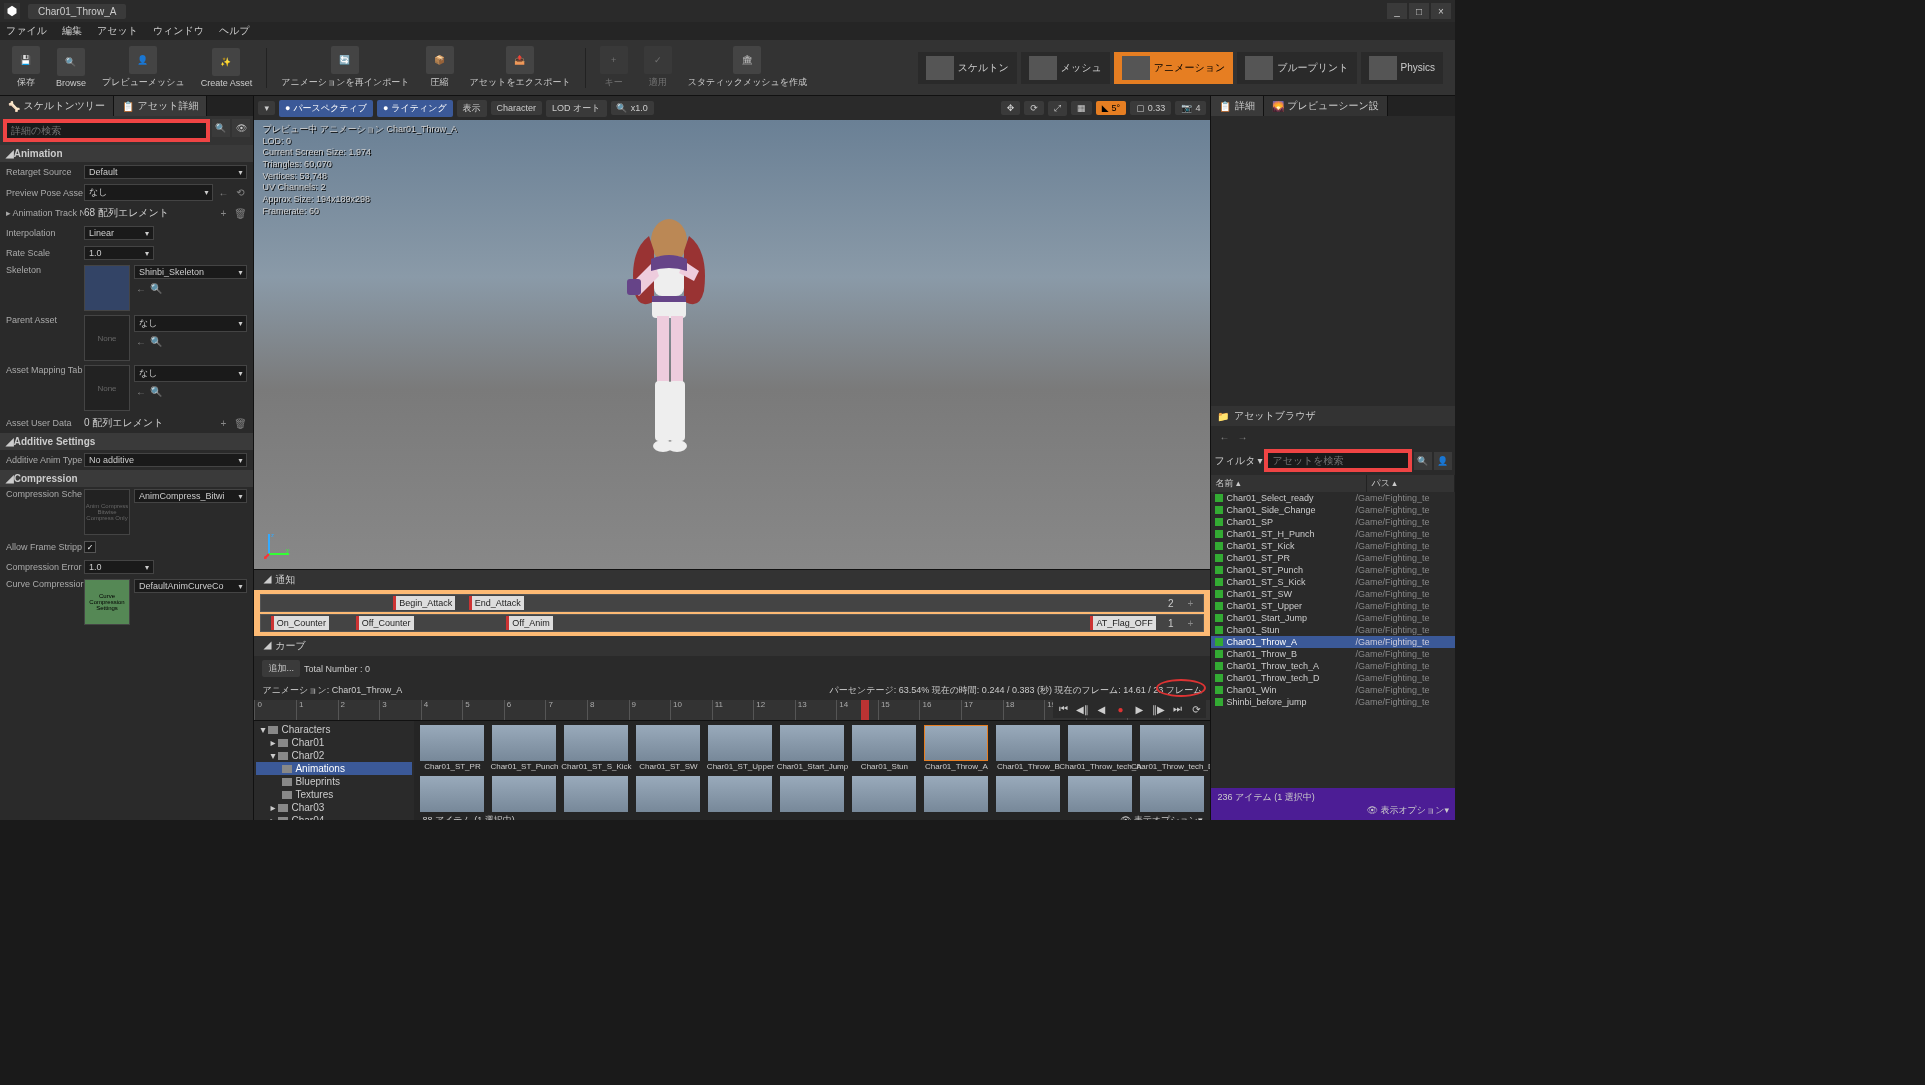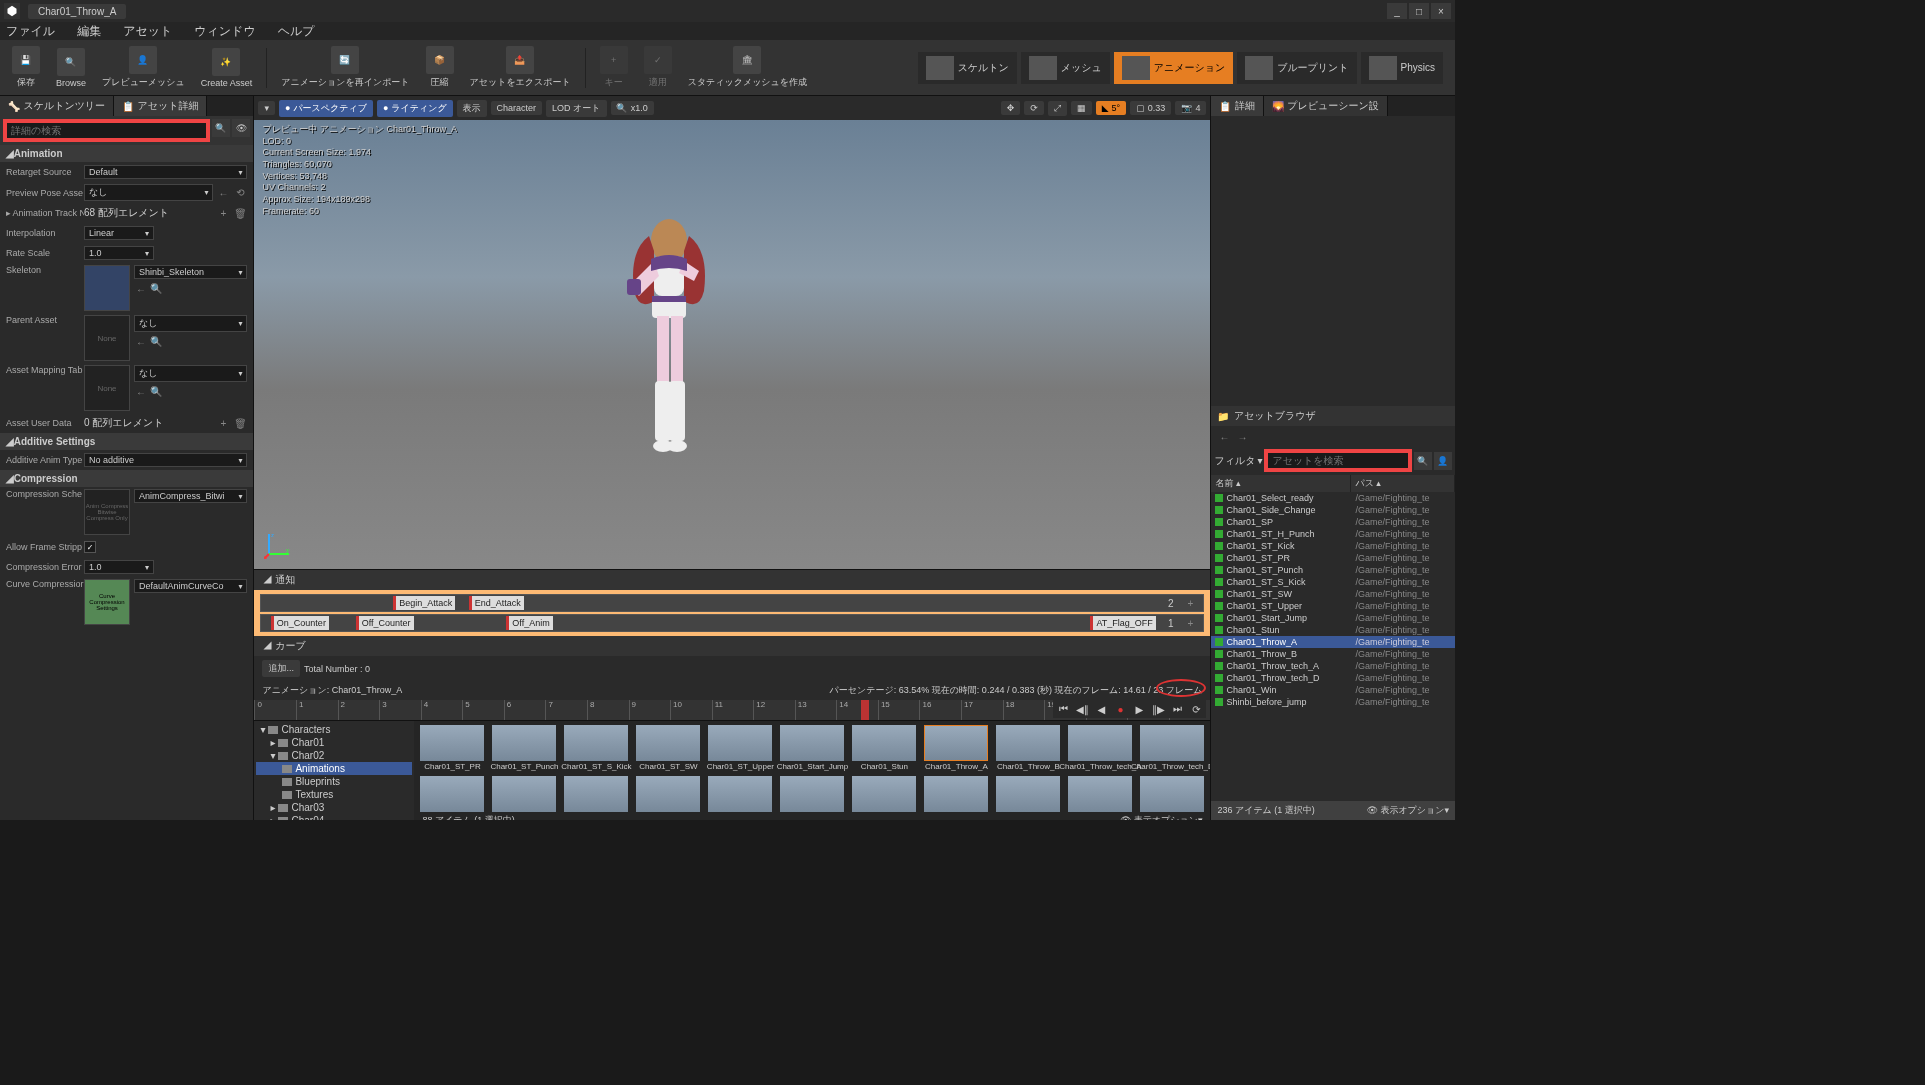--- a/index.html
+++ b/index.html
@@ -3,21 +3,21 @@
 <meta charset="utf-8">
 <style>
 * { margin: 0; padding: 0; box-sizing: border-box; font-family: "Segoe UI", Arial, sans-serif; }
 body { background: #1a1a1a; color: #ccc; font-size: 10px; overflow: hidden; width: 1455px; height: 820px; }
 .titlebar { height: 22px; background: #2a2a2a; display: flex; align-items: center; padding: 0 4px; }
 .ue-logo { width: 16px; height: 16px; background: #333; margin-right: 8px; display: flex; align-items: center; justify-content: center; }
 .ue-logo svg { width: 12px; height: 12px; }
 .tab-title { background: #3a3a3a; padding: 2px 10px; font-size: 10px; color: #ccc; border-radius: 2px; }
 .window-controls { margin-left: auto; display: flex; gap: 2px; }
 .window-btn { width: 20px; height: 16px; background: #3a3a3a; display: flex; align-items: center; justify-content: center; font-size: 10px; }
-.menubar { height: 18px; background: #252525; display: flex; align-items: center; padding: 0 6px; gap: 22px; font-size: 12px; }
+.menubar { height: 18px; background: #252525; display: flex; align-items: center; padding: 0 6px; gap: 15px; font-size: 10px; }
 .menubar span { color: #ccc; }
 .toolbar { height: 56px; background: #333; display: flex; align-items: center; padding: 0 6px; gap: 4px; border-bottom: 1px solid #111; }
 .tool-btn { display: flex; flex-direction: column; align-items: center; gap: 2px; padding: 4px 6px; font-size: 9px; color: #ccc; min-width: 40px; }
 .tool-icon { width: 28px; height: 28px; background: #444; border-radius: 2px; display: flex; align-items: center; justify-content: center; }
 .tool-sep { width: 1px; height: 40px; background: #222; margin: 0 4px; }
 .mode-tabs { margin-left: auto; display: flex; gap: 4px; padding-right: 6px; }
 .mode-tab { display: flex; align-items: center; gap: 4px; padding: 4px 8px; background: #2a2a2a; font-size: 10px; }
 .mode-tab.active { background: #e67e22; color: #000; }
 .mode-tab .thumb { width: 28px; height: 24px; background: #555; }
 .main { display: flex; height: calc(820px - 22px - 18px - 56px); }
@@ -82,21 +82,21 @@
 .filter-row { display: flex; padding: 3px; gap: 2px; align-items: center; }
 .list-header { display: flex; background: #333; font-size: 9px; }
 .list-header > div { padding: 2px 4px; border-right: 1px solid #222; }
 .asset-list { flex: 1; overflow-y: auto; font-size: 9px; }
 .asset-row { display: flex; padding: 1px 4px; }
 .asset-row.sel { background: #3b5998; color: #fff; }
 .asset-row .name { width: 140px; overflow: hidden; white-space: nowrap; display: flex; align-items: center; gap: 3px; }
 .asset-row .path { flex: 1; overflow: hidden; white-space: nowrap; color: #888; }
 .asset-row.sel .path { color: #ccd; }
 .asset-icon { width: 8px; height: 8px; background: #3a3; }
-.asset-footer { padding: 3px 6px; font-size: 9px; display: flex; background: #404040; }
+.asset-footer { padding: 3px 6px; font-size: 9px; display: flex; background: #4c1d95; flex-direction: column; }
 .details-top { height: 290px; padding: 4px; }
 </style>
 </head>
 <body>
 
 <div class="titlebar">
   <div class="ue-logo">
       <svg viewBox="0 0 16 16">
         <path fill="#fff" d="M8 1L2 5v6l6 4 6-4V5z"></path>
       </svg>
@@ -580,21 +580,21 @@
       <div class="mini-btn">→</div>
     </div>
     <div class="filter-row">
       <span>フィルタ</span>
         <span>▾</span>
       <input class="search-input" placeholder="アセットを検索" style="">
       <div class="icon-btn">🔍</div>
       <div class="icon-btn">👤</div>
     </div>
     <div class="list-header">
-      <div style="width:140px"><span>名前</span> ▴</div>
+      <div style="width:156px"><span>名前</span> ▴</div>
       <div style="flex:1"><span>パス</span> ▴</div>
     </div>
     <div class="asset-list" id="asset-list">
         <div class="asset-row">
           <div class="name">
             <div class="asset-icon"></div>
             <span>Char01_Select_ready</span>
           </div>
           <div class="path">/Game/Fighting_te</div>
         </div>

